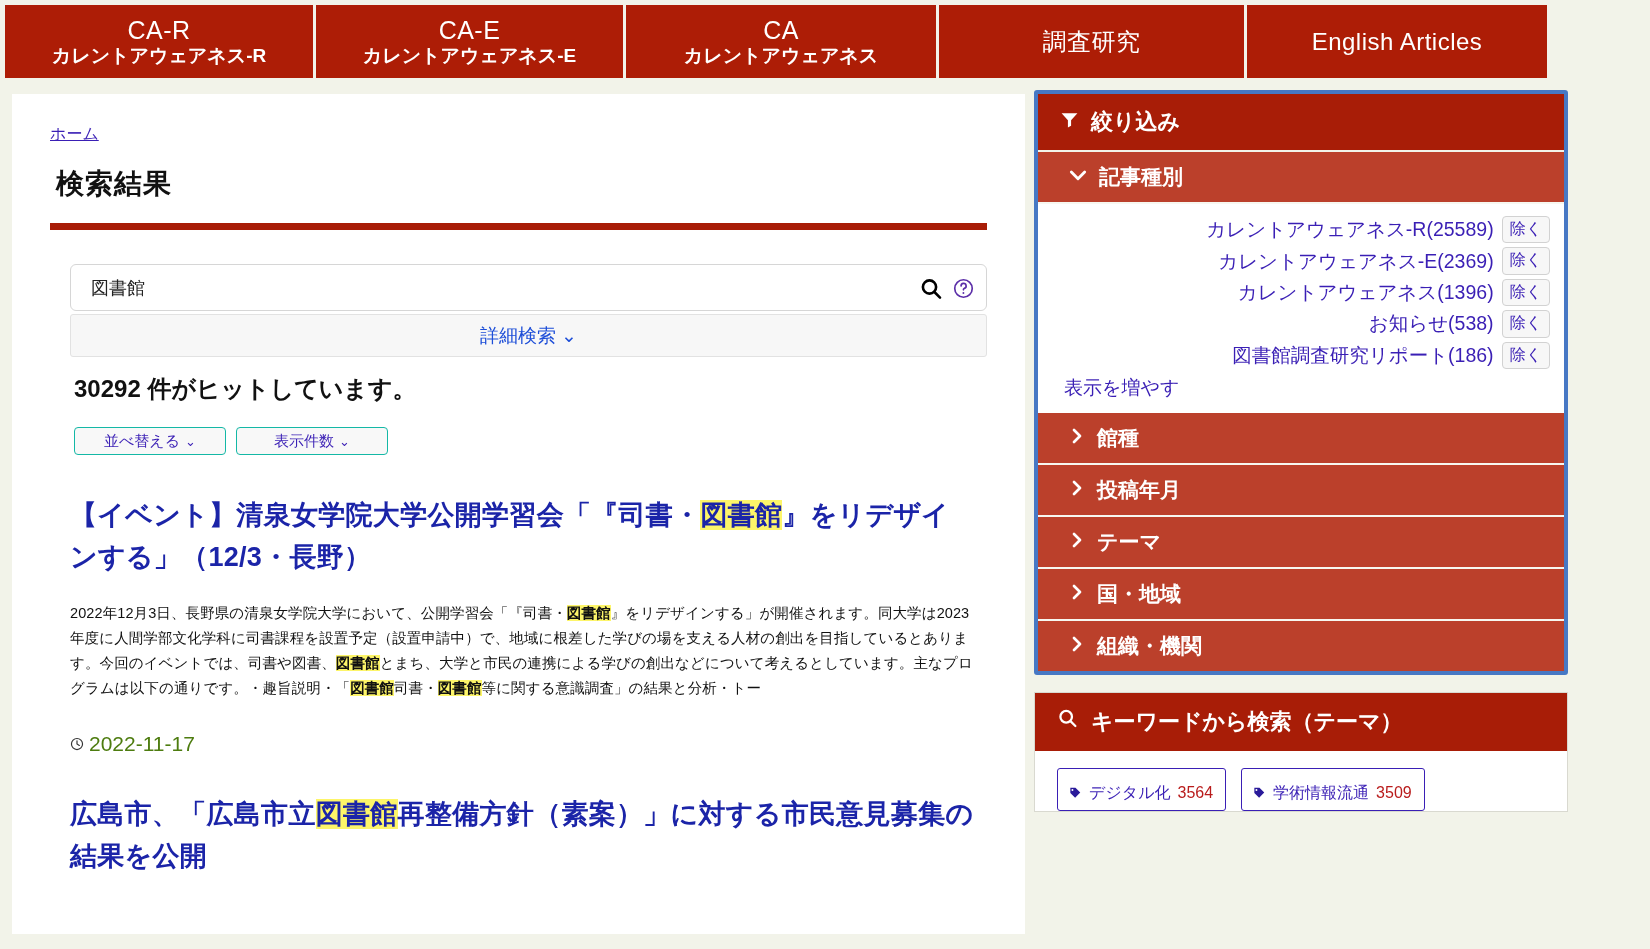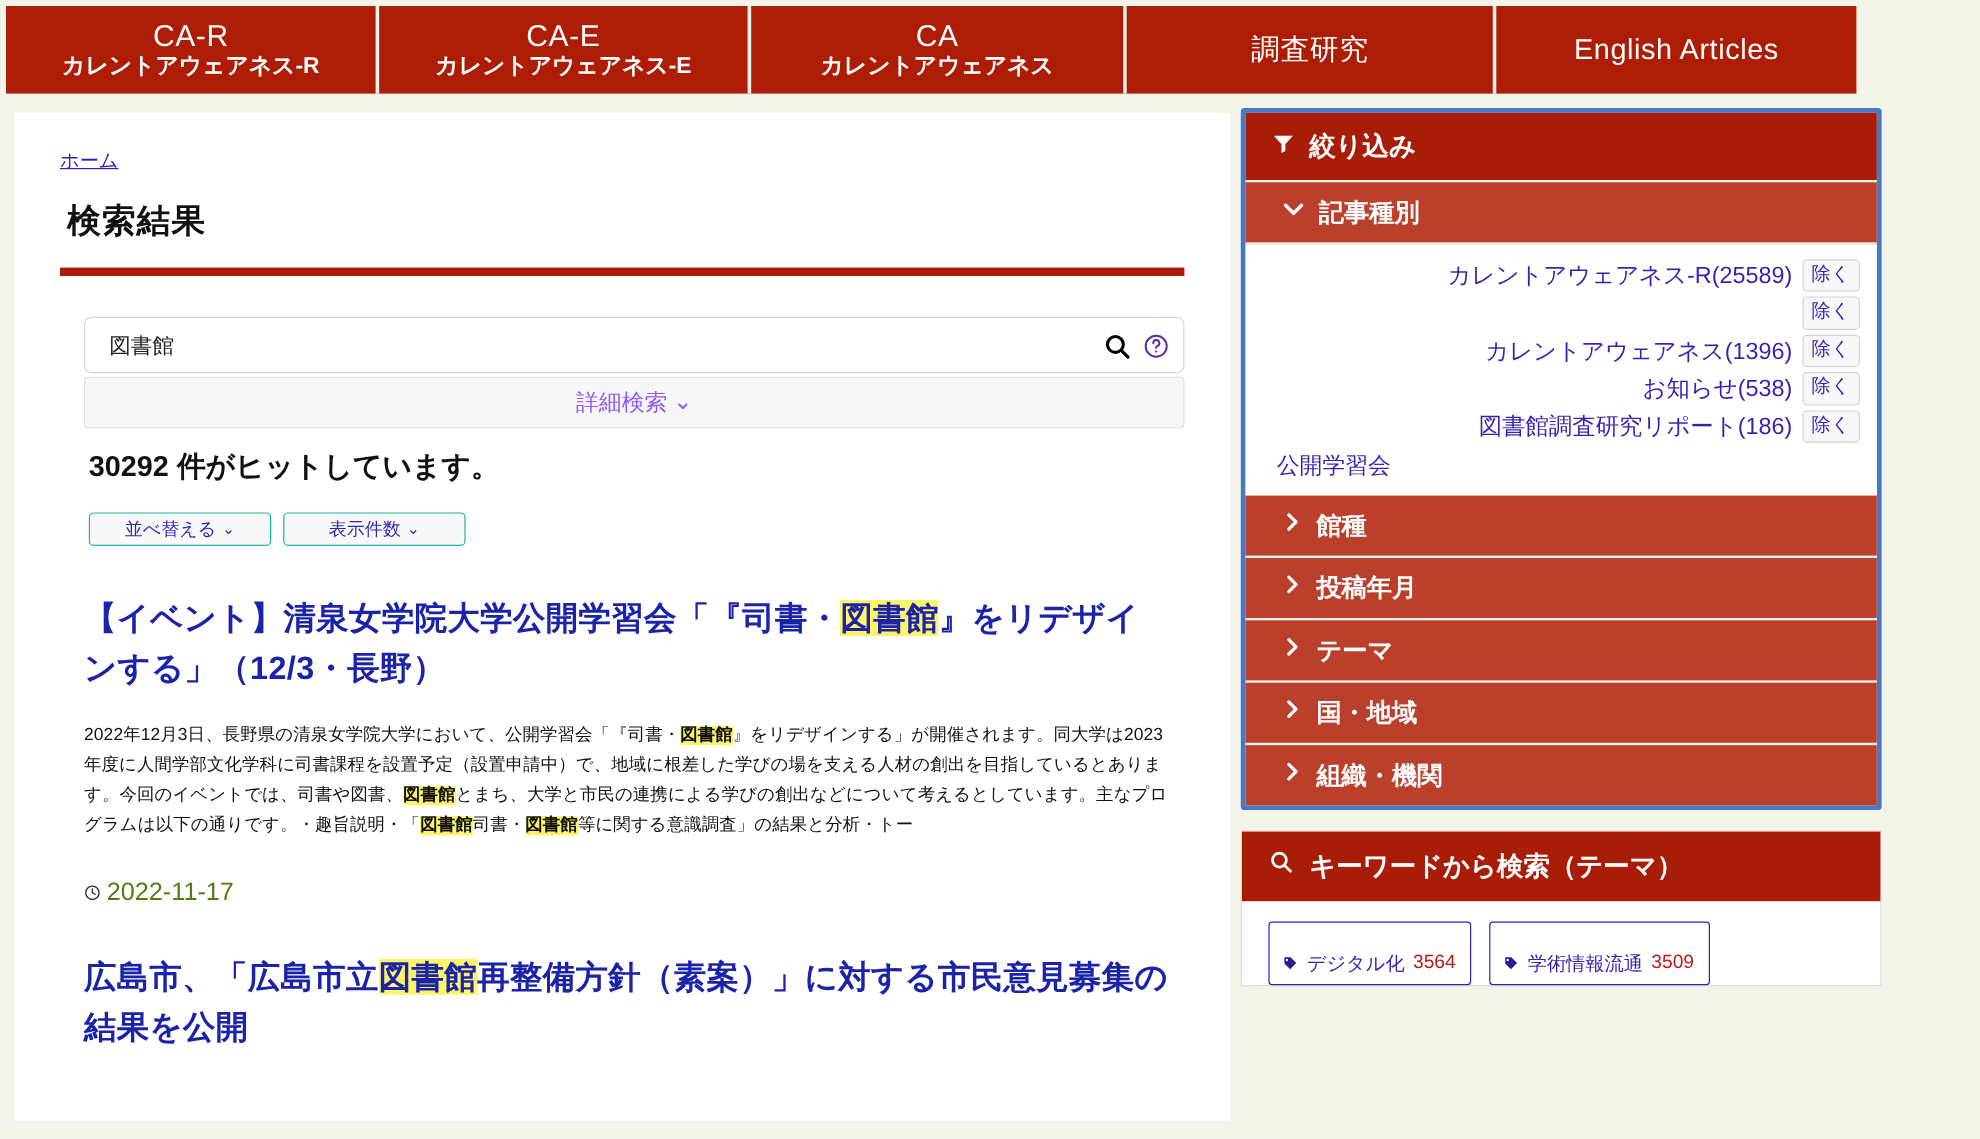--- a/index.html
+++ b/index.html
@@ -126,21 +126,21 @@
     height: 43px;
     border: 1px solid #e2e2e2;
     background: #f7f7f7;
     border-radius: 3px;
     display: flex;
     align-items: center;
     justify-content: center;
     cursor: pointer;
   }
   .adv-bar span {
-    color: #8b5cf6;
+    color: #1d4ed8;
     font-size: 19px;
   }
   .caret { font-size: 13px; margin-left: 5px; color:#3a1fb5; }
 
   .hits {
     margin: 16px 0 0 62px;
     font-size: 24px;
     font-weight: bold;
     color: #111;
   }
@@ -286,21 +286,21 @@
     padding: 17px 0 0 22px;
     display: flex;
     flex-wrap: wrap;
     gap: 12px 15px;
   }
   .kw-tag {
     border: 1px solid #3a1fb5;
     border-radius: 3px;
     color: #3a1fb5;
     font-size: 16px;
-    padding: 24px 12px 6px 10px;
+    padding: 14px 12px 6px 10px;
     display: flex;
     align-items: center;
     gap: 7px;
     cursor: pointer;
     background: #fff;
     white-space: nowrap;
   }
   .tag-ic { width: 14px; height: 14px; display:block; }
   .kw-count { color: #b91c1c; }
 </style>
@@ -422,35 +422,36 @@
         </span>
         <span>記事種別</span>
       </div>
 
       <div class="facet-body">
         <div class="facet-row">
           <span class="facet-link">カレントアウェアネス-R(25589)</span>
           <button class="excl-btn">除く</button>
         </div>
         <div class="facet-row">
+          <span class="facet-link">カレントアウェアネス-E(2369)</span>
           <button class="excl-btn">除く</button>
         </div>
         <div class="facet-row">
           <span class="facet-link">カレントアウェアネス(1396)</span>
           <button class="excl-btn">除く</button>
         </div>
         <div class="facet-row">
           <span class="facet-link">お知らせ(538)</span>
           <button class="excl-btn">除く</button>
         </div>
         <div class="facet-row">
           <span class="facet-link">図書館調査研究リポート(186)</span>
           <button class="excl-btn">除く</button>
         </div>
-        <span class="more-link">公開学習会</span>
+        <span class="more-link">表示を増やす</span>
       </div>
 
       <div class="facet-sec">
         <span>
           <svg width="18" height="18" viewBox="0 0 24 24" fill="none" stroke="#fff" stroke-width="3.6" stroke-linecap="round" stroke-linejoin="round">
             <path d="M8 4l8 8-8 8"></path>
           </svg>
         </span>
         <span>館種</span>
       </div>

